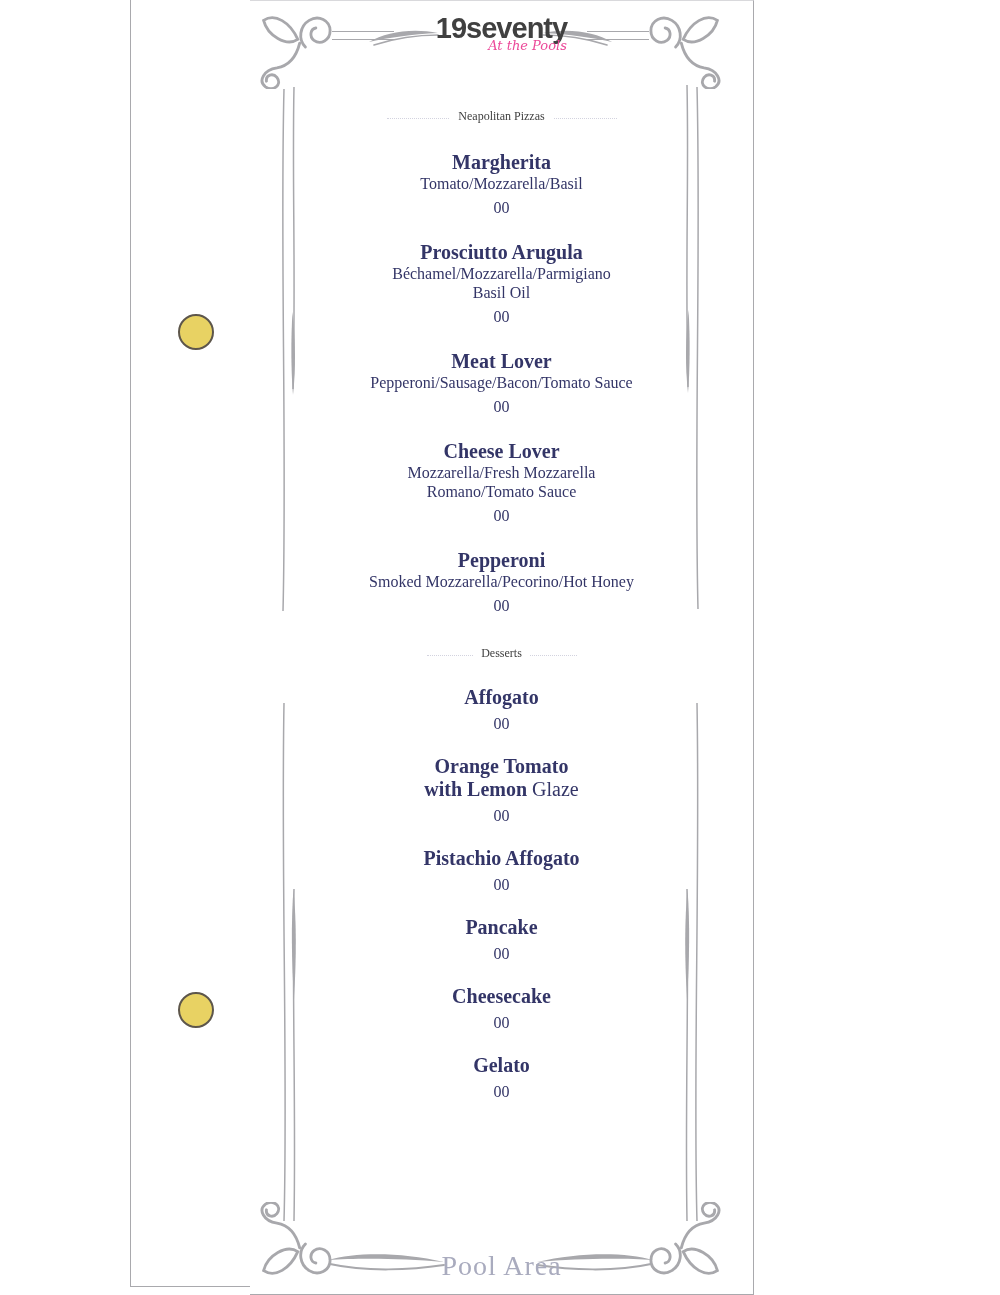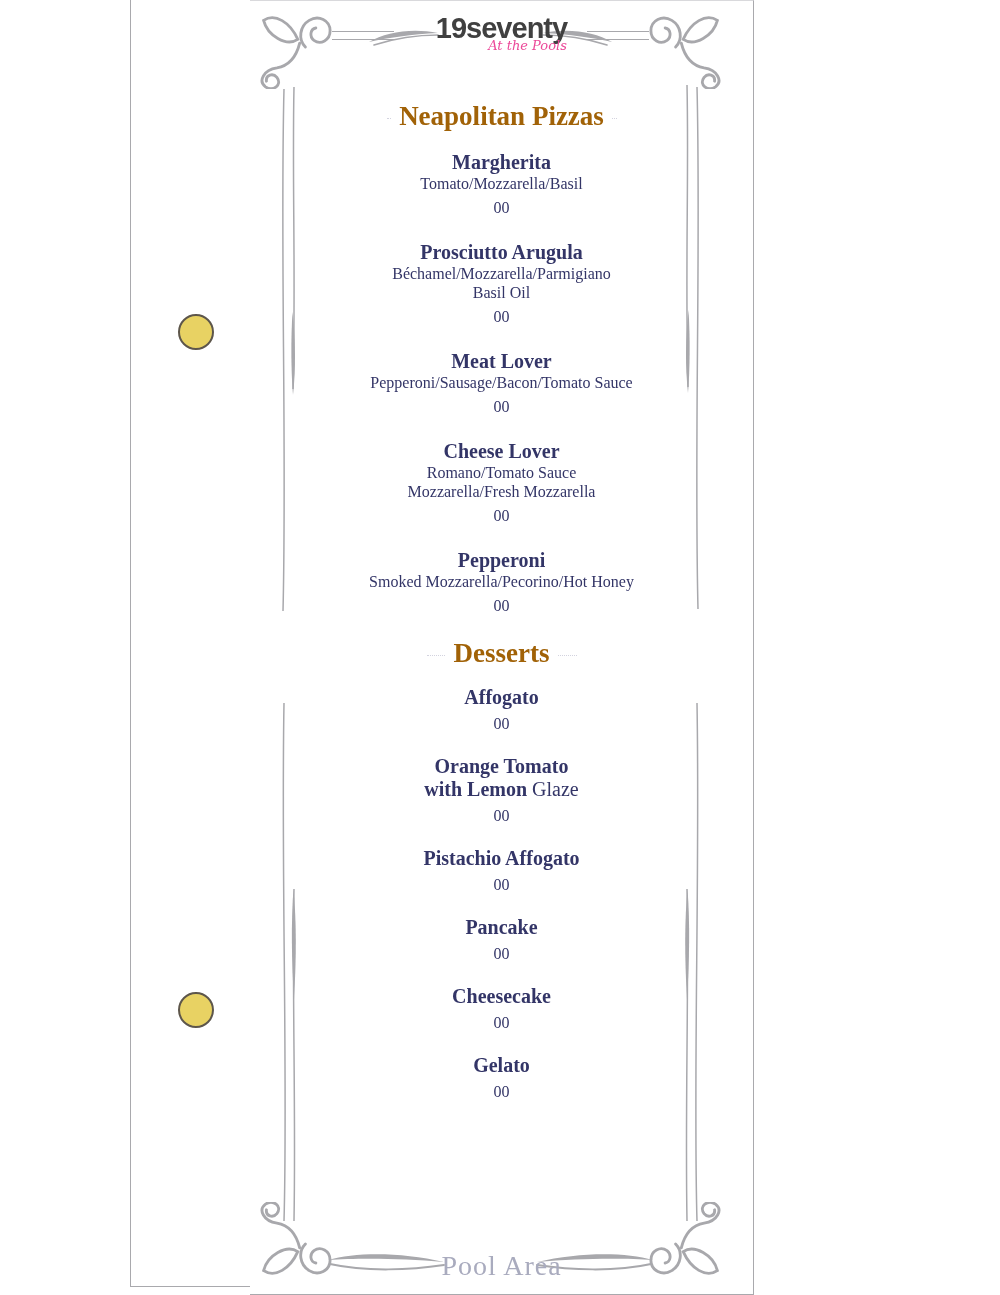--- a/index.html
+++ b/index.html
@@ -32,21 +32,21 @@
     font-family:Liberation Sans, sans-serif; font-weight:700; font-size:29px;
     letter-spacing:-1px; color:#404040; line-height:30px;
   }
   .tagline {
     font-family:"DejaVu Serif", serif; font-style:italic; font-size:13px;
     color:#ec4899; margin-top:-4px; padding-left:52px; line-height:14px;
   }
   
   .menu-col { position:absolute; top:58px; left:0; width:100%; text-align:center; color:#333567; }
   .section-title {
-    position:relative; font-size:27px; font-weight:700; line-height:22px; color:#a16207;
+    position:relative; font-size:12px; font-weight:400; line-height:22px; color:#404040;
   }
   .section-title .dots {
     position:absolute; left:50%; top:58%; transform:translateX(-50%);
     border-top:1.5px dotted #d3d3df; z-index:0;
   }
   .section-title .txt { position:relative; z-index:1; background:#ffffff; padding:0 8px; }
   .section:nth-child(1) { margin-top:46px; }
   .section:nth-child(2) { margin-top:27px; }
   .section:nth-child(1) .dots { width:230px; }
   .section:nth-child(2) .dots { width:150px; }
@@ -194,22 +194,22 @@
             <div class="item-desc">Basil Oil</div>
             <div class="item-price">00</div>
           </div>
           <div class="item">
             <div class="item-name"><span>Meat Lover</span></div>
             <div class="item-desc">Pepperoni/Sausage/Bacon/Tomato Sauce</div>
             <div class="item-price">00</div>
           </div>
           <div class="item">
             <div class="item-name"><span>Cheese Lover</span></div>
+            <div class="item-desc">Mozzarella/Fresh Mozzarella</div>
             <div class="item-desc">Romano/Tomato Sauce</div>
-            <div class="item-desc">Mozzarella/Fresh Mozzarella</div>
             <div class="item-price">00</div>
           </div>
           <div class="item">
             <div class="item-name"><span>Pepperoni</span></div>
             <div class="item-desc">Smoked Mozzarella/Pecorino/Hot Honey</div>
             <div class="item-price">00</div>
           </div>
         </div>
         <div class="section">
           <div class="section-title"><span class="dots"></span><span class="txt">Desserts</span></div>

